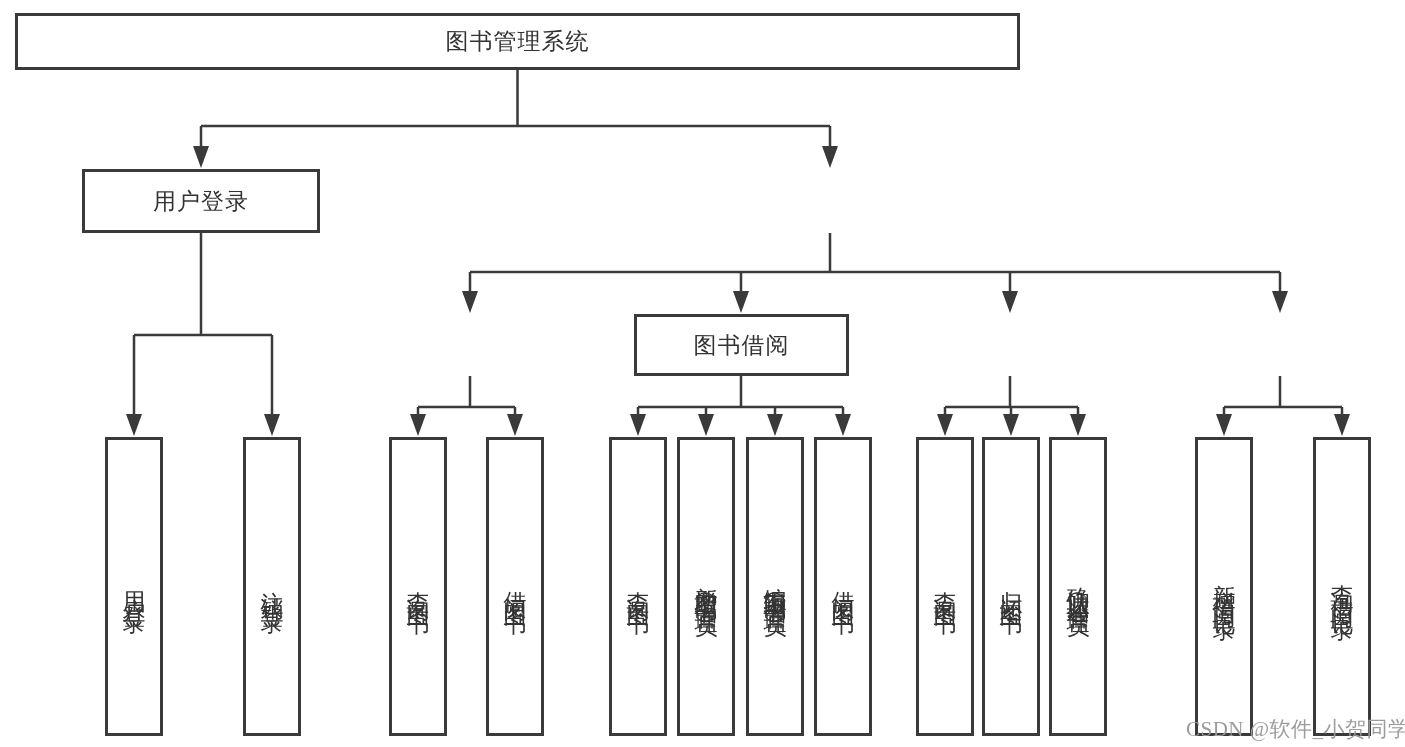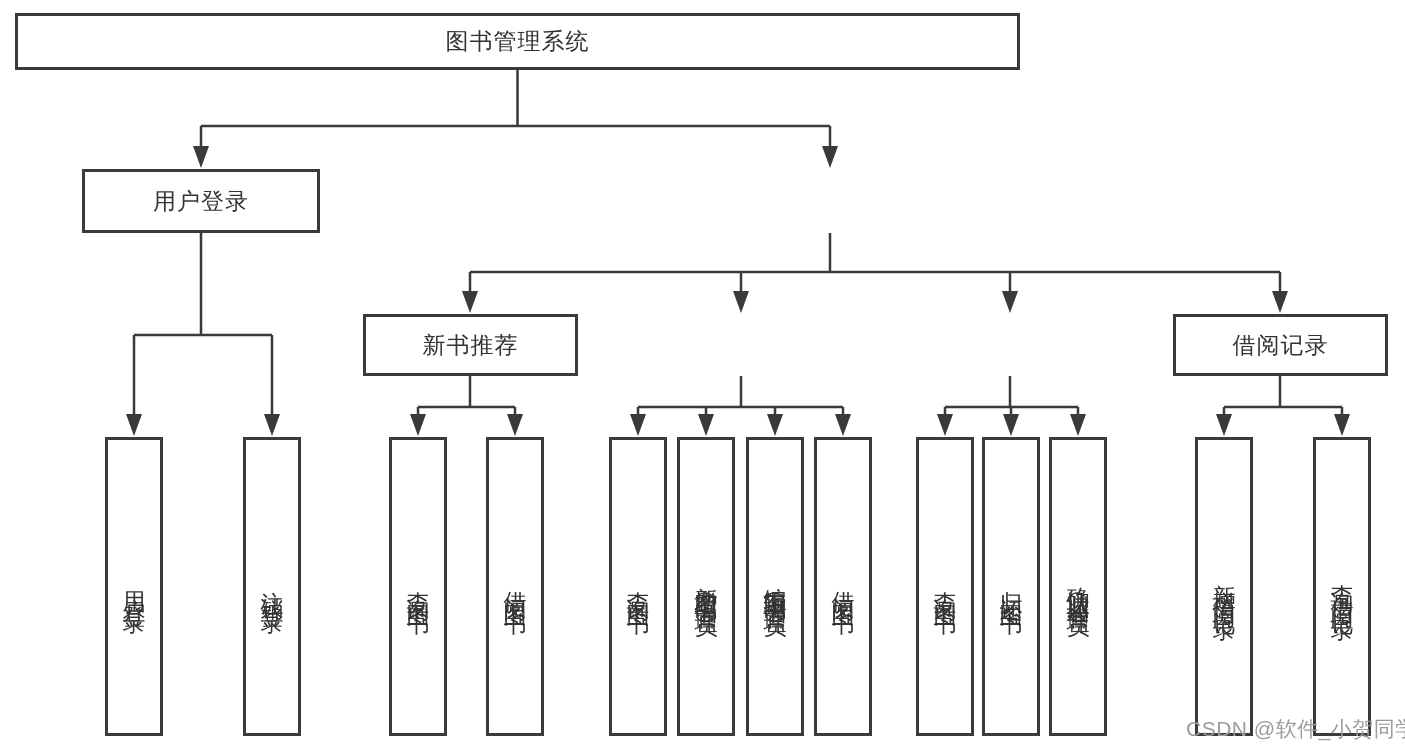--- a/index.html
+++ b/index.html
@@ -8,21 +8,21 @@
     --background: #ffffff;
     --watermark: #9c9c9c;
   }
   * { margin: 0; padding: 0; box-sizing: border-box; }
   html, body { background: #fff; }
   .canvas {
     position: relative;
     width: 1405px;
     height: 747px;
     background: var(--background);
-    font-family: Liberation Sans, sans-serif;
+    font-family: Liberation Serif, serif;
     color: var(--text);
     overflow: hidden;
   }
   .connector-svg {
     position: absolute;
     left: 0; top: 0;
     width: 1405px; height: 747px;
     z-index: 1;
   }
   .connector-svg path {
@@ -122,25 +122,22 @@
   </svg>
 
   <div class="node" style="left:15px; top:13px; width:1005px; height:57px;">
     <span>图书管理系统</span>
   </div>
 
   <div class="node" style="left:82px; top:169px; width:238px; height:64px;">
     <span>用户登录</span>
   </div>
 
-  <div class="node" style="left:363px; top:314px; width:215px; height:62px;">
-    <span>新书推荐</span>
-  </div>
-  <div class="node" style="left:1173px; top:314px; width:215px; height:62px;">
-    <span>借阅记录</span>
+  <div class="node" style="left:634px; top:314px; width:215px; height:62px;">
+    <span>图书借阅</span>
   </div>
 
   <div class="vnode" style="left:105px;">
     <span>用户登录</span>
   </div>
   <div class="vnode" style="left:243px;">
     <span>注销登录</span>
   </div>
 
   <div class="vnode" style="left:389px;">

